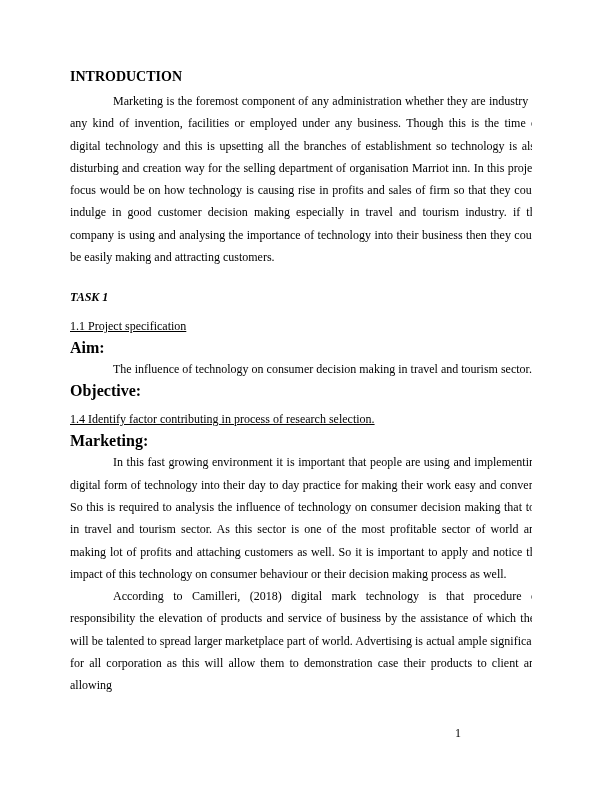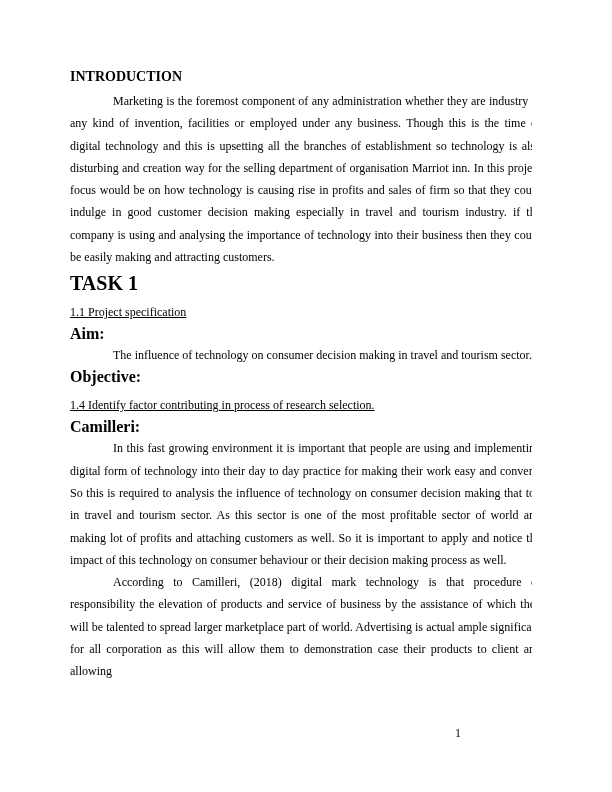--- a/index.html
+++ b/index.html
@@ -22,25 +22,26 @@
     left: 70px;
     width: 471px;
   }
   .h-main {
     font-size: 14px;
     font-weight: bold;
     line-height: 22px;
     margin-bottom: 2px;
   }
   .h-task {
-    font-size: 20px;
+    font-size: 12px;
     font-weight: bold;
     line-height: 24px;
-    margin-top: 3px;
+    margin-top: 17px;
     margin-bottom: 2px;
+    font-style: italic;
   }
   .para {
     font-size: 12px;
     line-height: 22.3px;
     text-align: justify;
   }
   .first-indent { text-indent: 43px; }
   .sub-heading {
     font-size: 12px;
     line-height: 21px;
@@ -85,21 +86,21 @@
     <p class="para first-indent">Marketing is the foremost component of any administration whether they are industry in any kind of invention, facilities or employed under any business. Though this is the time of digital technology and this is upsetting all the branches of establishment so technology is also disturbing and creation way for the selling department of organisation Marriot inn. In this project focus would be on how technology is causing rise in profits and sales of firm so that they could indulge in good customer decision making especially in travel and tourism industry. if the company is using and analysing the importance of technology into their business then they could be easily making and attracting customers.</p>
 
     <div class="h-task">TASK 1</div>
 
     <div class="sub-heading">1.1 Project specification</div>
     <div class="bold-label">Aim:</div>
     <div class="aim-text">The influence of technology on consumer decision making in travel and tourism sector.</div>
     <div class="bold-label">Objective:</div>
 
     <div class="sub-heading">1.4 Identify factor contributing in process of research selection.</div>
-    <div class="bold-label">Camilleri:</div>
+    <div class="bold-label">Marketing:</div>
     <p class="para first-indent">In this fast growing environment it is important that people are using and implementing digital form of technology into their day to day practice for making their work easy and convent. So this is required to analysis the influence of technology on consumer decision making that too in travel and tourism sector. As this sector is one of the most profitable sector of world and making lot of profits and attaching customers as well. So it is important to apply and notice the impact of this technology on consumer behaviour or their decision making process as well.</p>
 
     <p class="para first-indent">According to Camilleri, (2018) digital mark technology is that procedure of responsibility the elevation of products and service of business by the assistance of which they will be talented to spread larger marketplace part of world. Advertising is actual ample significant for all corporation as this will allow them to demonstration case their products to client and allowing</p>
 
   </div>
 
   <div class="page-number">1</div>
 </div>
 
 </body></html>

